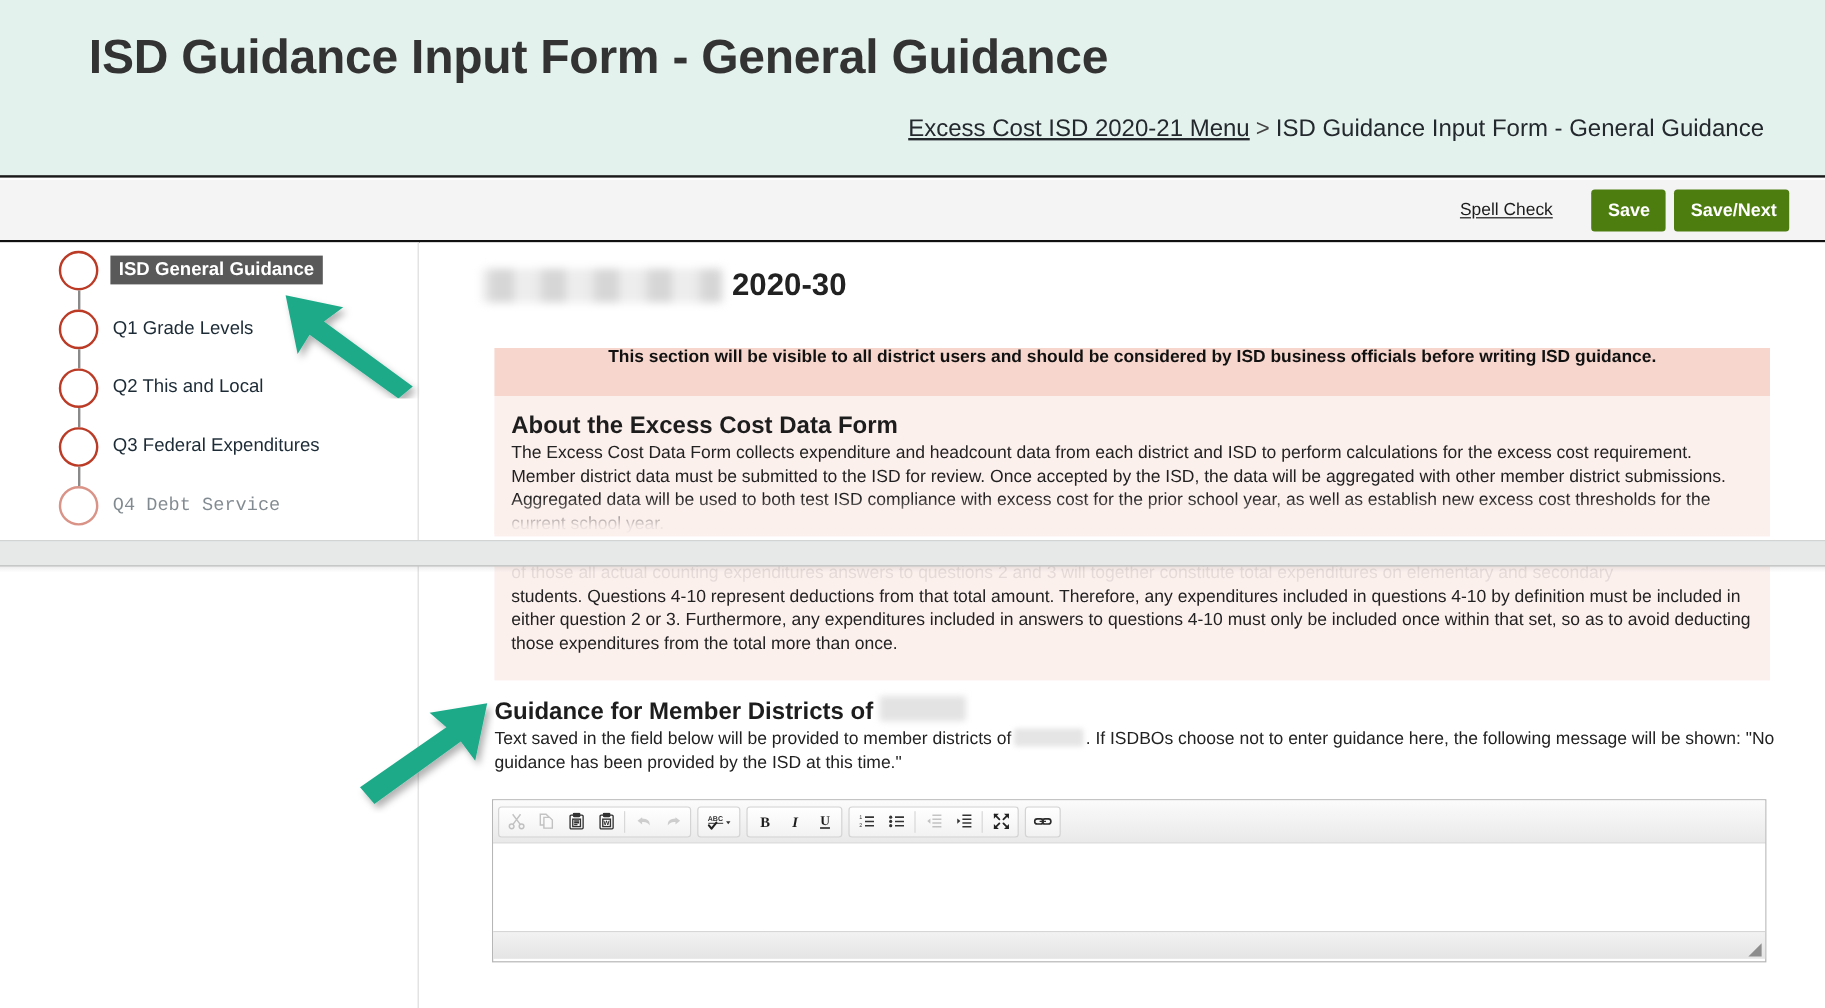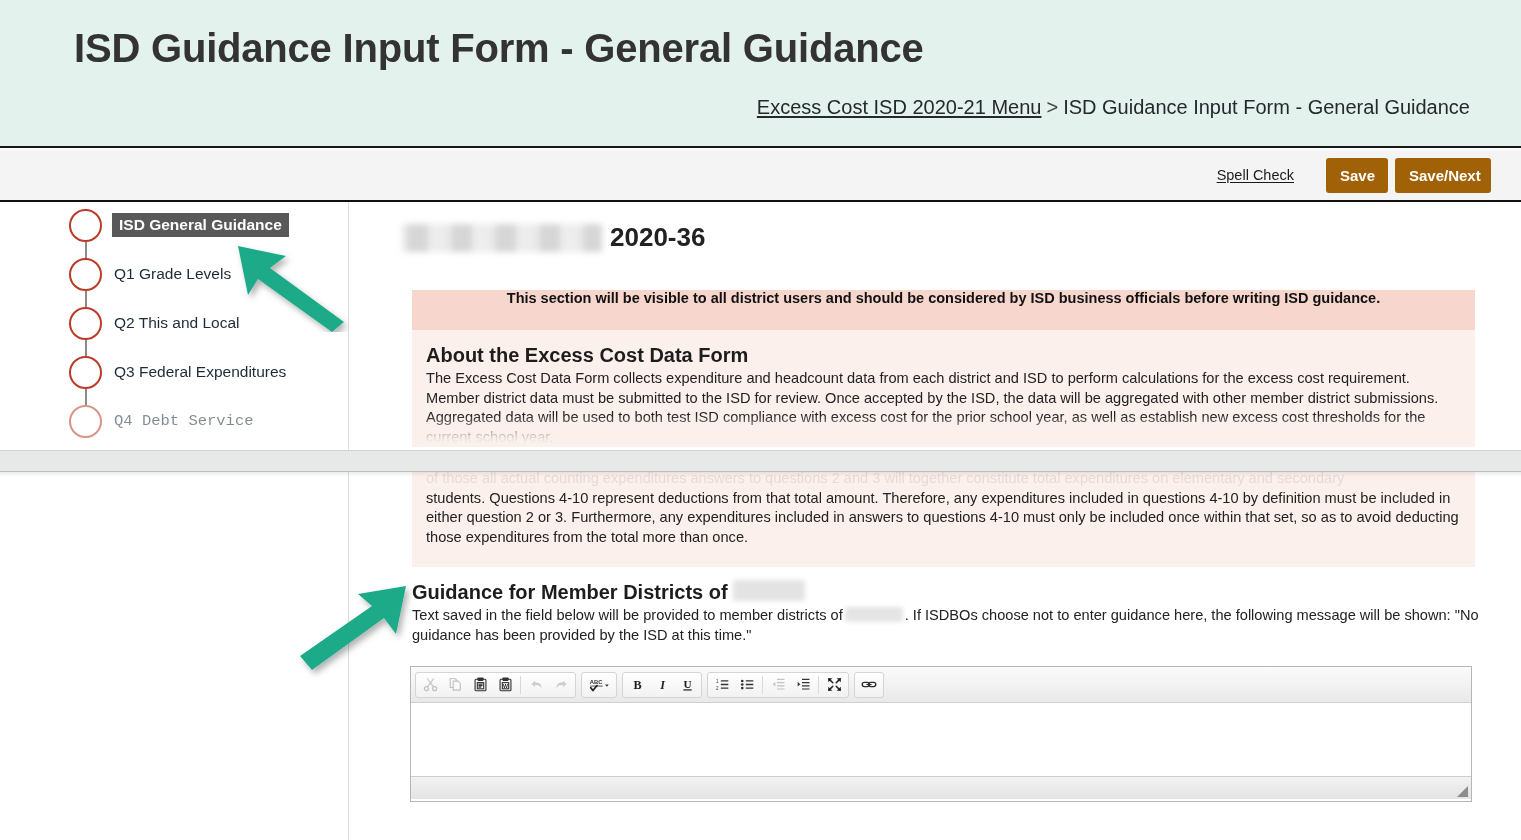--- a/index.html
+++ b/index.html
@@ -39,35 +39,35 @@
     position: absolute; left: 0; top: 150px; width: 1521px; height: 52px;
     background: #f4f4f4; border-bottom: 2px solid #111111;
   }
   .spellcheck-link {
     position: absolute; right: 227px; top: 17px;
     font-size: 14.5px; color: #1b1b1b; text-decoration: underline;
     text-underline-offset: 2px; cursor: pointer; white-space: nowrap;
   }
   .btn {
     position: absolute; top: 8px; height: 35px;
-    background: #a16207; border: none; border-radius: 3px;
+    background: #4d7c0f; border: none; border-radius: 3px;
     color: #ffffff; font-size: 15px; font-weight: bold;
     font-family: "Liberation Sans", sans-serif;
     cursor: pointer; padding: 0 14px; line-height: 35px;
     white-space: nowrap;
   }
   .btn-save { right: 133px; width: 62px; }
   .btn-savenext { right: 30px; width: 96px; }
 
   
   .sidebar {
     position: absolute; left: 0; top: 202px; width: 349px; height: 638px;
     background: #ffffff; border-right: 1px solid #dddddd;
   }
-  .nav { position: absolute; left: 0; top: 0; width: 349px; margin-left: 20px; }
+  .nav { position: absolute; left: 0; top: 0; width: 349px; }
   .nav-item { position: relative; height: 49px; }
   .nav-circle {
     position: absolute; left: 49px; top: 7px;
     width: 33px; height: 33px; border-radius: 50%;
     border: 2.5px solid #bb3b26; background: #ffffff; box-sizing: border-box;
   }
   .nav-connector {
     position: absolute; left: 65px; top: 40px;
     width: 1.5px; height: 16px; background: #8a8a8a;
   }
@@ -259,21 +259,21 @@
         <span class="nav-label">Q4 Debt Service</span>
       </div>
 
     </div>
   </div>
 
   <div class="main">
 
     <div class="doc-heading">
       <span class="redact redact-a"></span>
-        <span>2020-36</span>
+        <span>2020-30</span>
     </div>
 
     <div class="notice-strip">
       <span class="notice-strip-text">This section will be visible to all district users and should be considered by ISD business officials before writing ISD guidance.</span>
     </div>
 
     <div class="pink-body">
       <h3>About the Excess Cost Data Form</h3>
       <p>The Excess Cost Data Form collects expenditure and headcount data from each district and ISD to perform calculations for the excess cost requirement. Member district data must be submitted to the ISD for review. Once accepted by the ISD, the data will be aggregated with other member district submissions. Aggregated data will be used to both test ISD compliance with excess cost for the prior school year, as well as establish new excess cost thresholds for the current school year.</p>
     </div>

